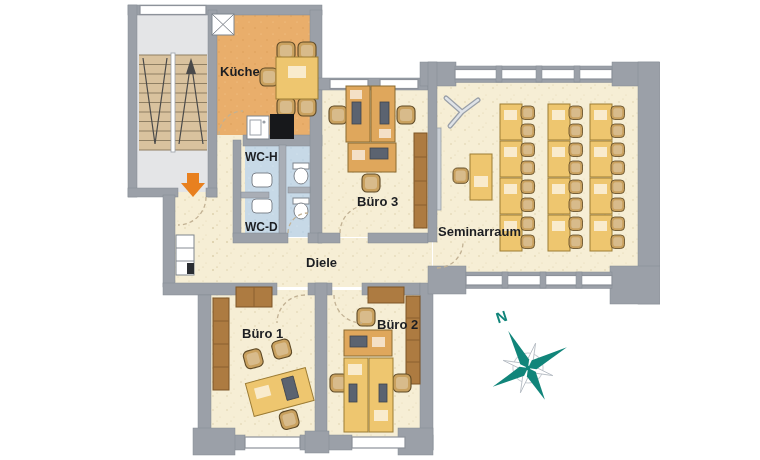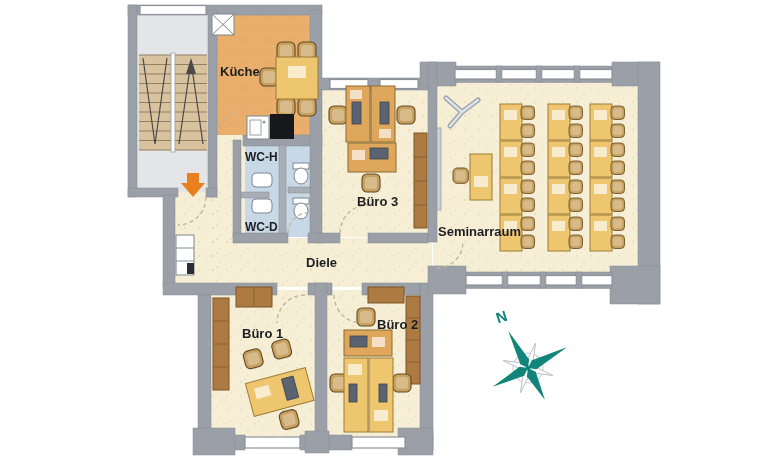--- a/index.html
+++ b/index.html
@@ -1,16 +1,16 @@
 <!DOCTYPE html>
 <html style="--wall: #9ba0a8; --floor_cream: #f6eed5; --floor_kitchen: #e9ae6b; --floor_wc: #c7d9e7; --floor_stairs: #e4e5e7; --step_tan: #d9c29e; --desk_orange: #dfa75c; --desk_yellow: #eec66f; --chair_tan: #c9a15f; --cabinet_brown: #ad7b41; --compass_teal: #11857a; --entrance_orange: #e8801f;"><head>
 <meta charset="utf-8">
 <style>
   html,body{margin:0;padding:0;background:#ffffff;}
-  .stage{position:relative;width:760px;height:460px;background:#ffffff;overflow:hidden;
+  .stage{position:relative;width:660px;height:460px;background:#ffffff;overflow:hidden;
          font-family:"Liberation Sans",sans-serif;}
   svg{display:block;}
   .wall{fill:var(--wall);stroke:#848a93;stroke-width:.5;}
   .f-cream{fill:var(--floor_cream);}
   .f-kit{fill:var(--floor_kitchen);}
   .f-wc{fill:var(--floor_wc);}
   .f-stair{fill:var(--floor_stairs);}
   .winw{fill:#ffffff;stroke:#8d929a;stroke-width:1.2;}
   .lbl{font:600 13px "Liberation Sans",sans-serif;fill:#1c1e22;}
   .lbl-sm{font:600 12px "Liberation Sans",sans-serif;fill:#1c1e22;}

